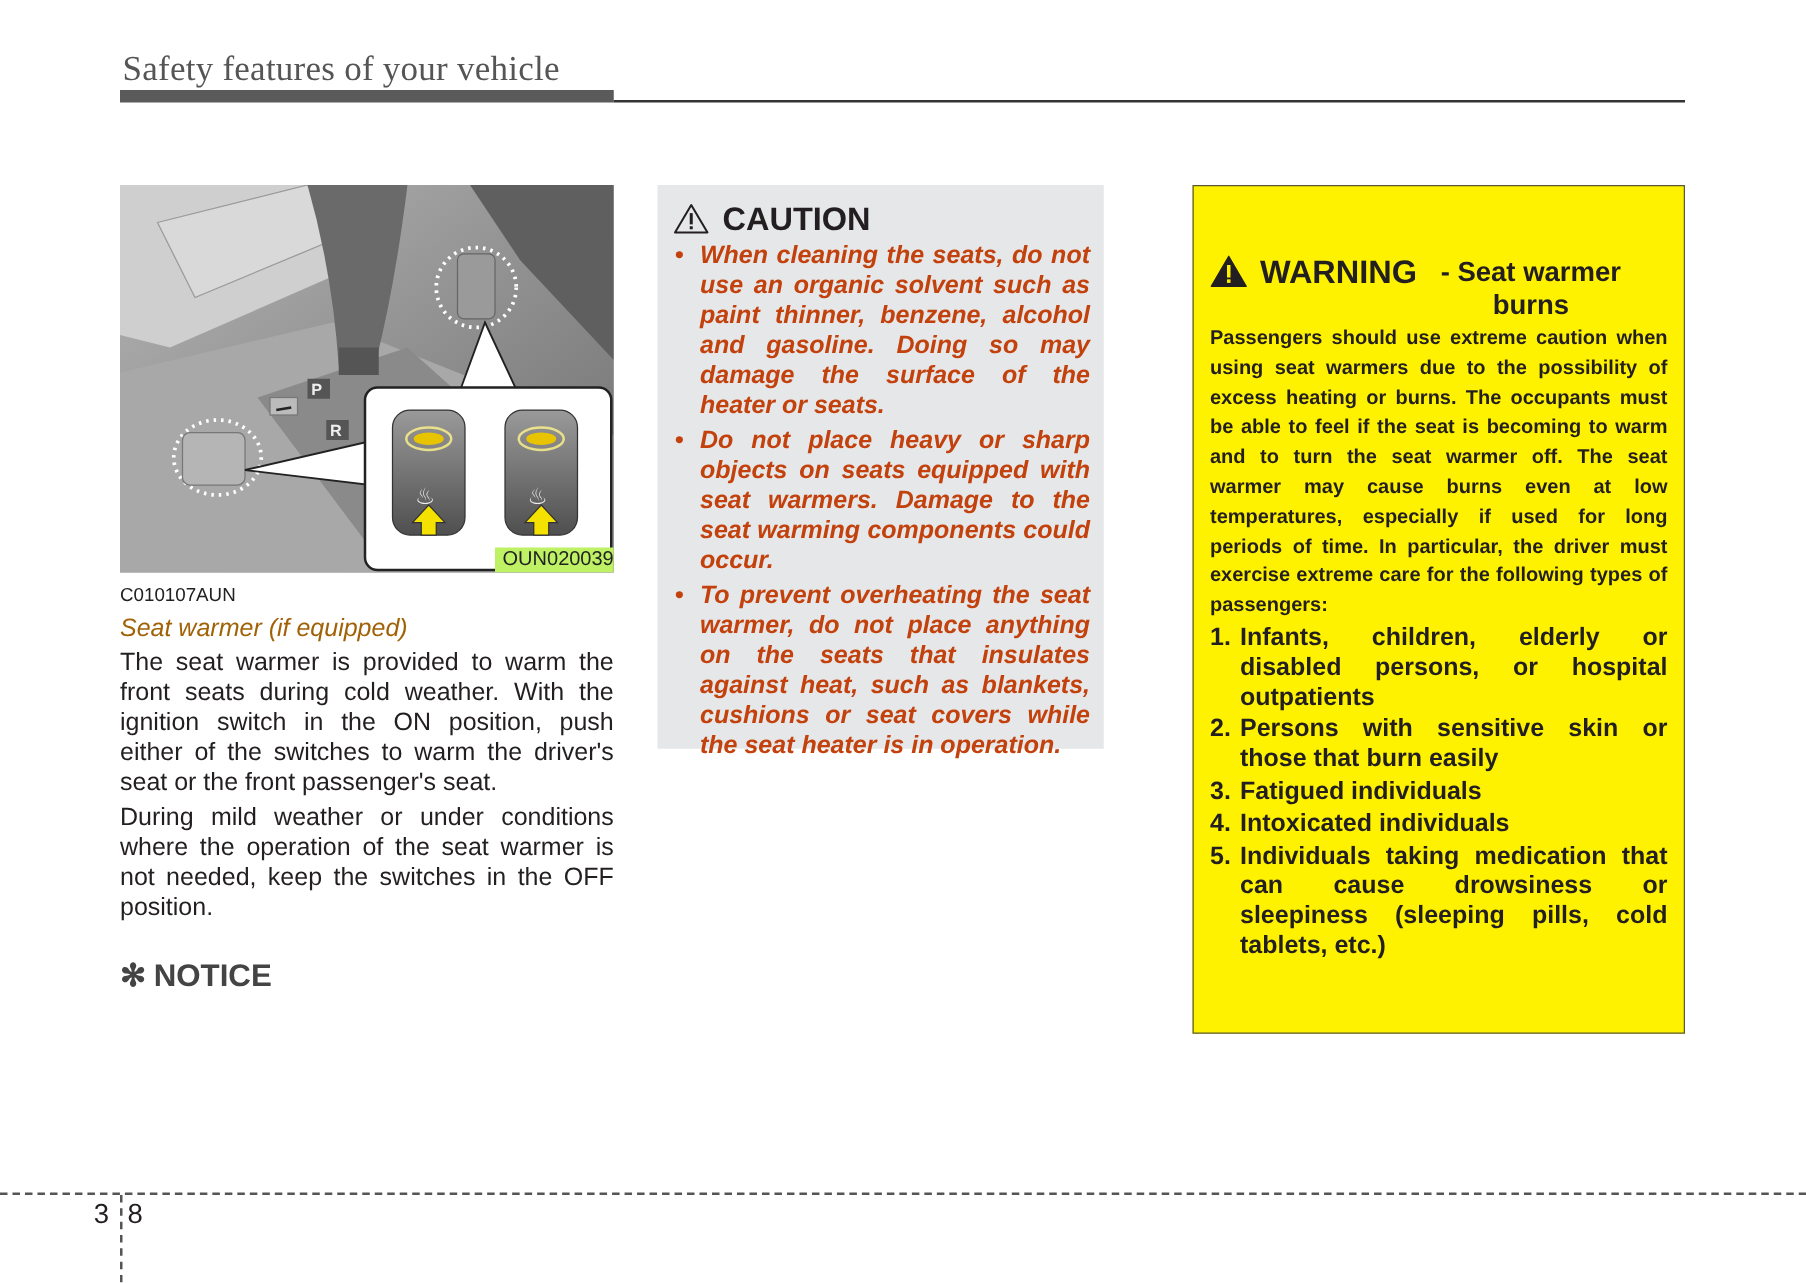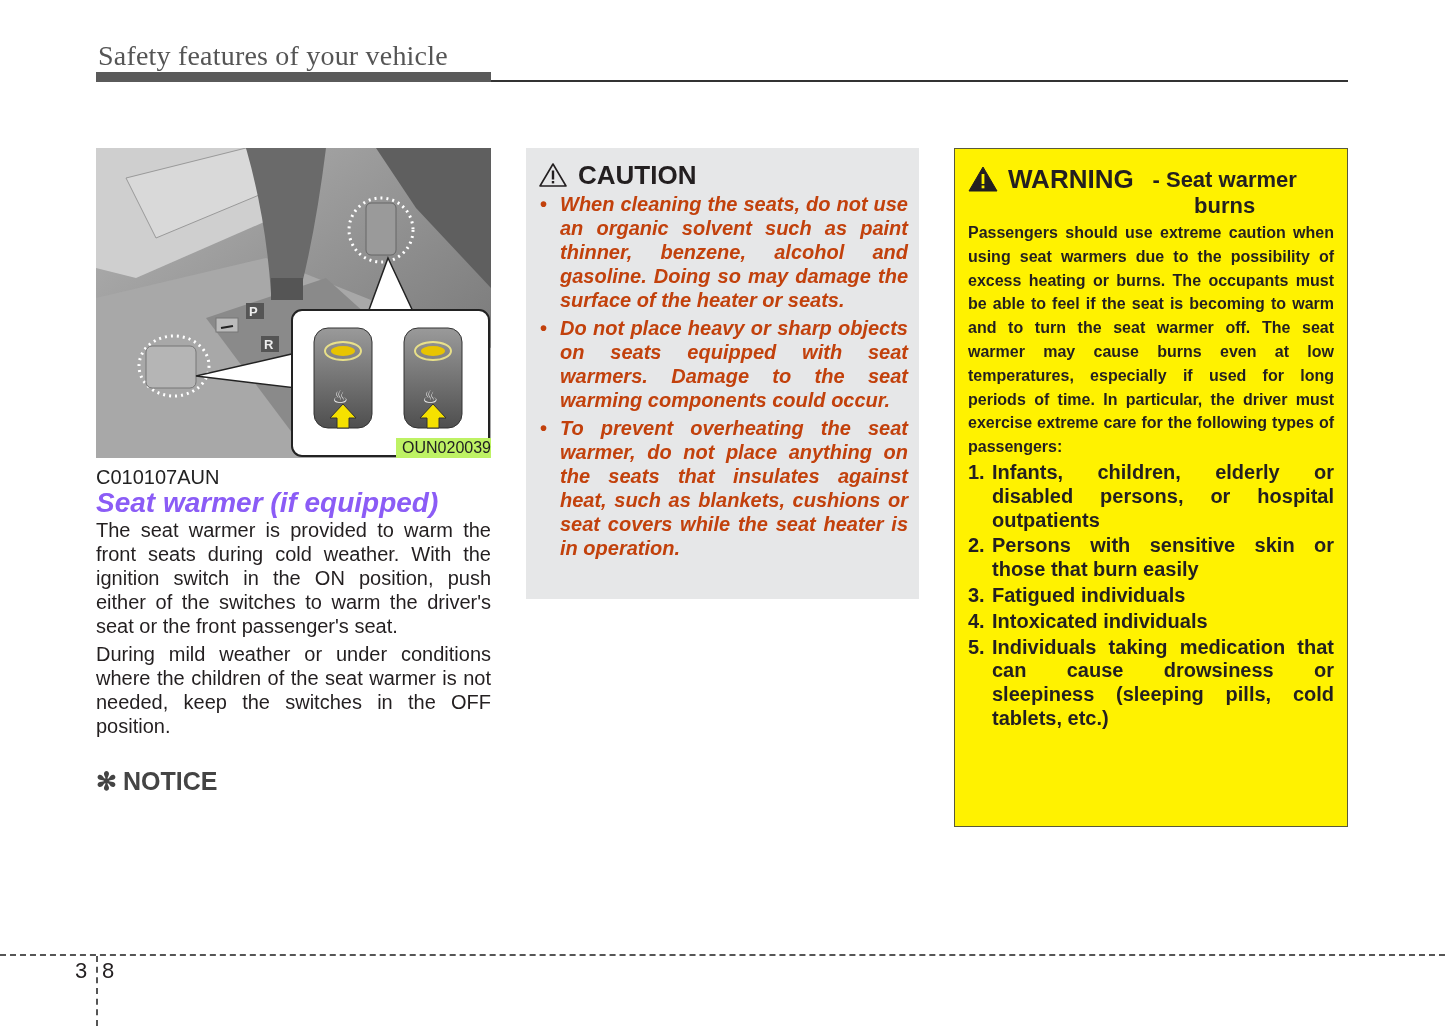--- a/index.html
+++ b/index.html
@@ -11,42 +11,42 @@
                font-size: 28px; color: #555; letter-spacing: 0.2px; line-height: 36px; white-space: nowrap; }
   .hdr-bar { position: absolute; left: 96px; top: 72px; width: 395px; height: 10px; background: #5a5a5a; }
   .hdr-line { position: absolute; left: 491px; top: 80px; width: 857px; height: 2px; background: #333; }
 
   
   .col-left { position: absolute; left: 96px; top: 148px; width: 395px; }
   .figure { position: relative; width: 395px; height: 310px; background: #8d8d8d; overflow: hidden; }
   .figure svg { position: absolute; left: 0; top: 0; }
   .fig-code { position: absolute; right: 0; bottom: 0; background: #bef264; font-size: 16px;
               padding: 0 0 0 6px; line-height: 20px; color: #222; }
-  .ref-code { font-size: 20px; margin-top: 10px; line-height: 18px; color: #222; }
-  .sec-title { font-size: 28px; font-weight: bold; font-style: italic; color: #8b5cf6; margin-top: 4px; line-height: 26px; }
+  .ref-code { font-size: 15px; margin-top: 10px; line-height: 18px; color: #222; }
+  .sec-title { font-size: 20px; font-weight: normal; font-style: italic; color: #a16207; margin-top: 4px; line-height: 26px; }
   .body-p { font-size: 20px; line-height: 24px; text-align: justify; margin: 2px 0 0 0; color: #231f20; }
   .body-p + .body-p { margin-top: 4px; }
   .notice-title { font-size: 25px; font-weight: bold; color: #444; margin-top: 28px; line-height: 30px; }
   .notice-title .star { font-weight: bold; margin-right: 6px; }
   .notice-body { font-family: "Liberation Serif", serif; font-weight: bold; font-size: 21px; line-height: 24px;
                  color: #4a4a4a; text-align: justify; margin-top: 2px; }
 
   
-  .caution { position: absolute; left: 526px; top: 148px; width: 393px; height: 451px; background: #e6e7e8; box-sizing: border-box; padding: 12px 11px 0 12px; }
+  .caution { position: absolute; left: 526px; top: 148px; width: 357px; height: 451px; background: #e6e7e8; box-sizing: border-box; padding: 12px 11px 0 12px; }
   .caution-head { display: flex; align-items: center; font-size: 26px; font-weight: bold; line-height: 30px; color: #231f20; }
   .caution-head svg { margin-right: 10px; }
   .caution ul { list-style: none; margin: 2px 0 0 0; padding: 0; }
   .caution li { position: relative; padding-left: 22px; font-size: 20px; font-weight: bold; font-style: italic;
                 line-height: 24px; text-align: justify; margin-bottom: 4px; color: #c2410c; }
   .caution li::before { content: "•"; position: absolute; left: 2px; top: 0; font-style: normal; }
 
   
   .warning { position: absolute; left: 954px; top: 148px; width: 394px; height: 679px; background: #fff200;
              border: 1px solid #5a5a3a; box-sizing: border-box; padding: 14px 13px 0 13px; }
-  .warn-head { display: flex; align-items: flex-start; }
+  .warn-head { display: flex; align-items: flex-start; margin-top: 38px; }
   .warn-head svg { margin-right: 10px; margin-top: 3px; }
   .warn-word { font-size: 26px; font-weight: bold; line-height: 32px; }
   .warn-sub { font-size: 22px; font-weight: bold; line-height: 26px; text-align: center; width: 170px; margin-left: 6px; margin-top: 4px; }
   .warn-body { font-size: 16px; font-weight: bold; line-height: 23.8px; text-align: justify; margin-top: 2px; color: #231f20; }
   .warn-list { list-style: none; margin: 2px 0 0 0; padding: 0; }
   .warn-list li { position: relative; padding-left: 24px; font-size: 20px; font-weight: bold; line-height: 23.8px;
                   text-align: justify; margin-bottom: 2px; color: #231f20; }
   .warn-list li .num { position: absolute; left: 0; top: 0; }
 
   
@@ -116,21 +116,21 @@
       <ellipse cx="337" cy="203" rx="18" ry="9" fill="none" stroke="#fff58a" stroke-width="2" opacity="0.8"></ellipse>
       <text x="326" y="255" font-family="DejaVu Sans, sans-serif" font-size="18" fill="#eee">♨</text>
       <path d="M337 256 L350 270 L343 270 L343 280 L331 280 L331 270 L324 270 Z" fill="#f5e100" stroke="#333" stroke-width="1"></path>
     </svg>
     <div class="fig-code">OUN020039</div>
   </div>
 
   <div class="ref-code">C010107AUN</div>
   <div class="sec-title">Seat warmer (if equipped)</div>
   <p class="body-p">The seat warmer is provided to warm the front seats during cold weather. With the ignition switch in the ON position, push either of the switches to warm the driver's seat or the front passenger's seat.</p>
-  <p class="body-p">During mild weather or under conditions where the children of the seat warmer is not needed, keep the switches in the OFF position.</p>
+  <p class="body-p">During mild weather or under conditions where the operation of the seat warmer is not needed, keep the switches in the OFF position.</p>
 
   <div class="notice-title">
     <span class="star">✻</span><span>NOTICE</span>
   </div>
 </div>
 
 <div class="caution">
   <div class="caution-head">
     <svg width="30" height="26" viewBox="0 0 30 26">
       <path d="M15 2 L28 24 L2 24 Z" fill="none" stroke="#231f20" stroke-width="1.6" stroke-linejoin="round"></path>

